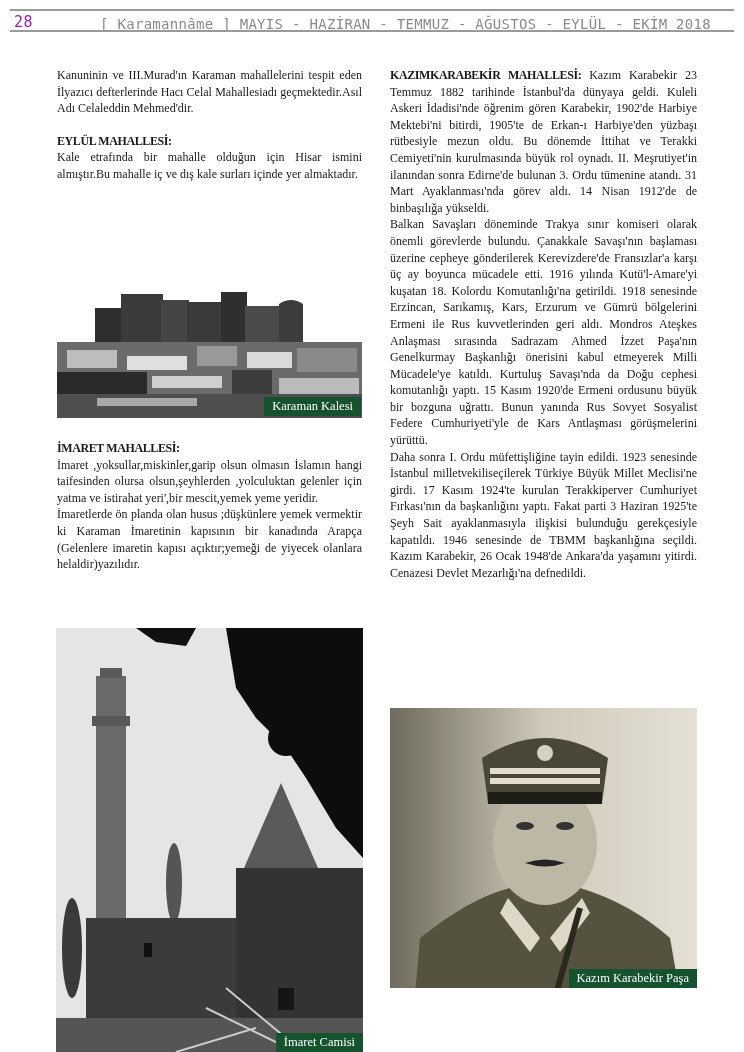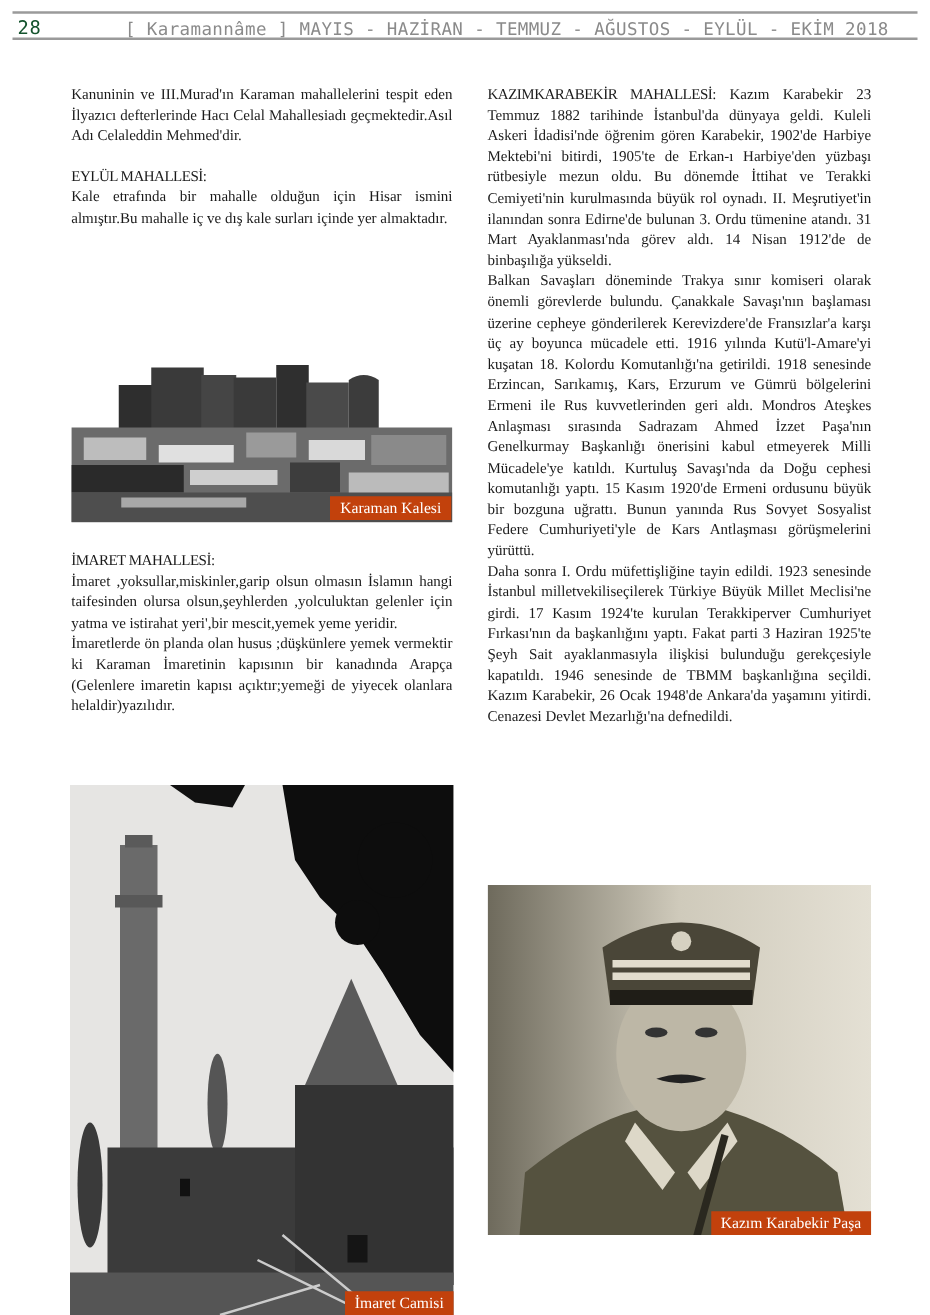--- a/index.html
+++ b/index.html
@@ -1,25 +1,25 @@
 <!DOCTYPE html>
 <html><head>
 <meta charset="utf-8">
 <style>
   html, body { margin:0; padding:0; background:#ffffff; }
   body { width:744px; height:1052px; position:relative; overflow:hidden; font-family:"Liberation Serif", serif; color:#1a1a1a; }
   .hline { position:absolute; left:10px; right:10px; height:2px; background:#9a9a9a; }
-  .page-no { position:absolute; left:14px; top:13px; font-family:"DejaVu Sans Mono", monospace; font-size:15px; color:#14532d; letter-spacing:0.5px; }
+  .page-no { position:absolute; left:14px; top:13px; font-family:"DejaVu Sans Mono", monospace; font-size:15px; color:#a21caf; letter-spacing:0.5px; }
   .running-head { position:absolute; left:100px; right:10px; top:16px; text-align:left; font-family:"DejaVu Sans Mono", monospace; font-size:14px; color:#8a8a8a; letter-spacing:0.3px; white-space:nowrap; }
   .col { position:absolute; font-size:12px; line-height:16.6px; text-align:justify; }
   .col p { margin:0; }
-  .col .h { font-weight:normal; letter-spacing:-0.4px; }
+  .col .h { font-weight:bold; letter-spacing:-0.4px; }
   .col .gap { height:16px; }
   .photo { position:absolute; overflow:hidden; }
-  .caption { position:absolute; right:0; bottom:0; background:#c2410c; color:#fff; font-size:12.5px; padding:2px 8px 2px 8px; white-space:nowrap; }
+  .caption { position:absolute; right:0; bottom:0; background:#14532d; color:#fff; font-size:12.5px; padding:2px 8px 2px 8px; white-space:nowrap; }
 </style>
 </head>
 <body>
 
 <div class="hline" style="top:9px;"></div>
 <div class="page-no">28</div>
 <div class="running-head">[ Karamannâme ]  MAYIS - HAZİRAN - TEMMUZ - AĞUSTOS - EYLÜL - EKİM  2018</div>
 <div class="hline" style="top:30px;"></div>
 
 <div class="col" style="left:57px; top:67px; width:305px;">

